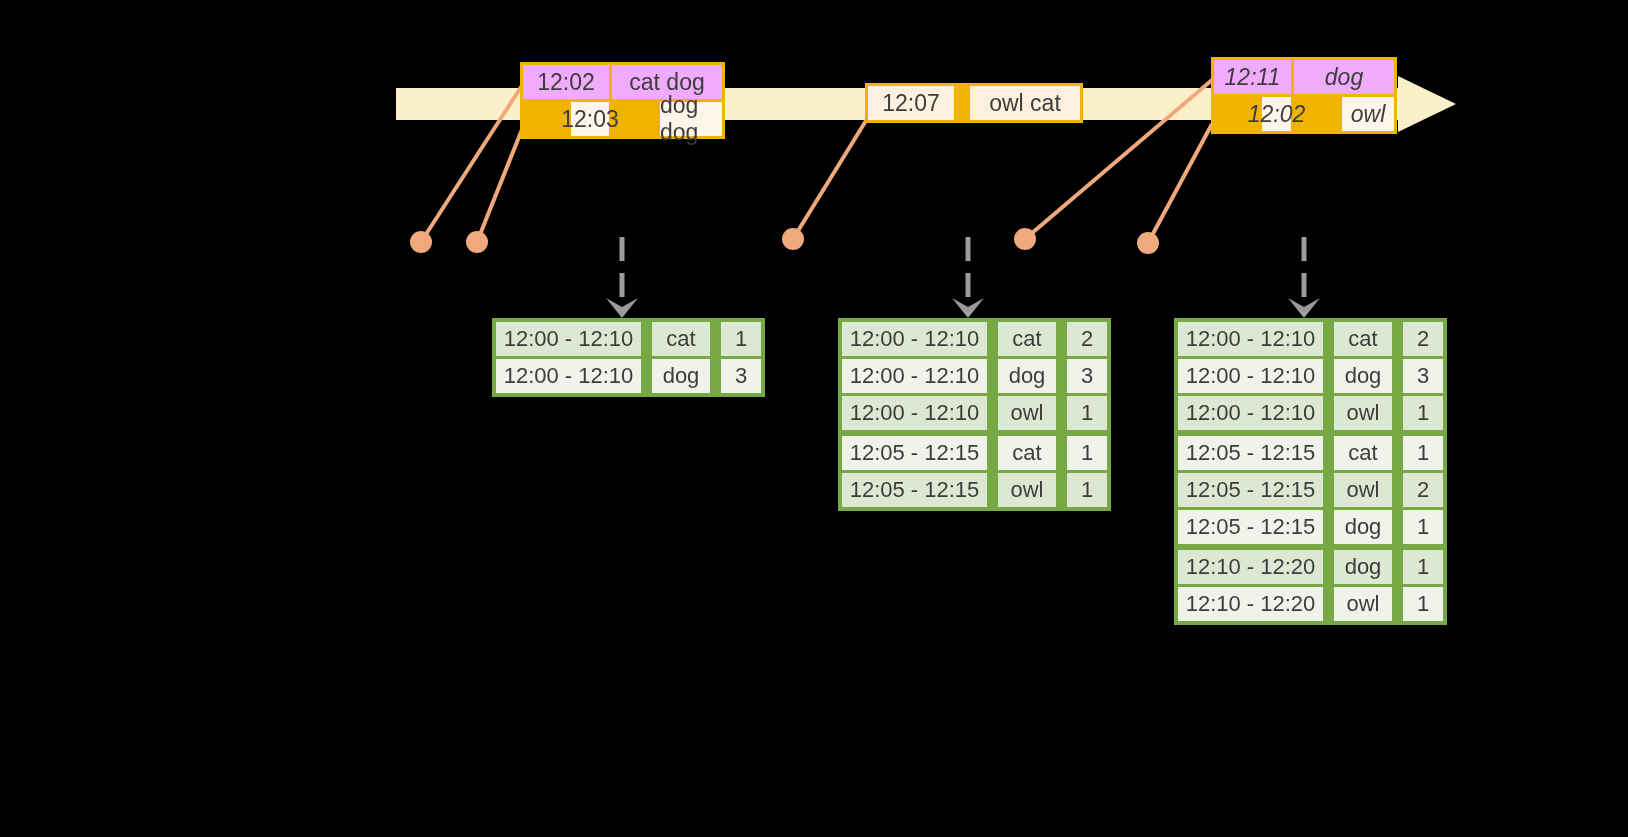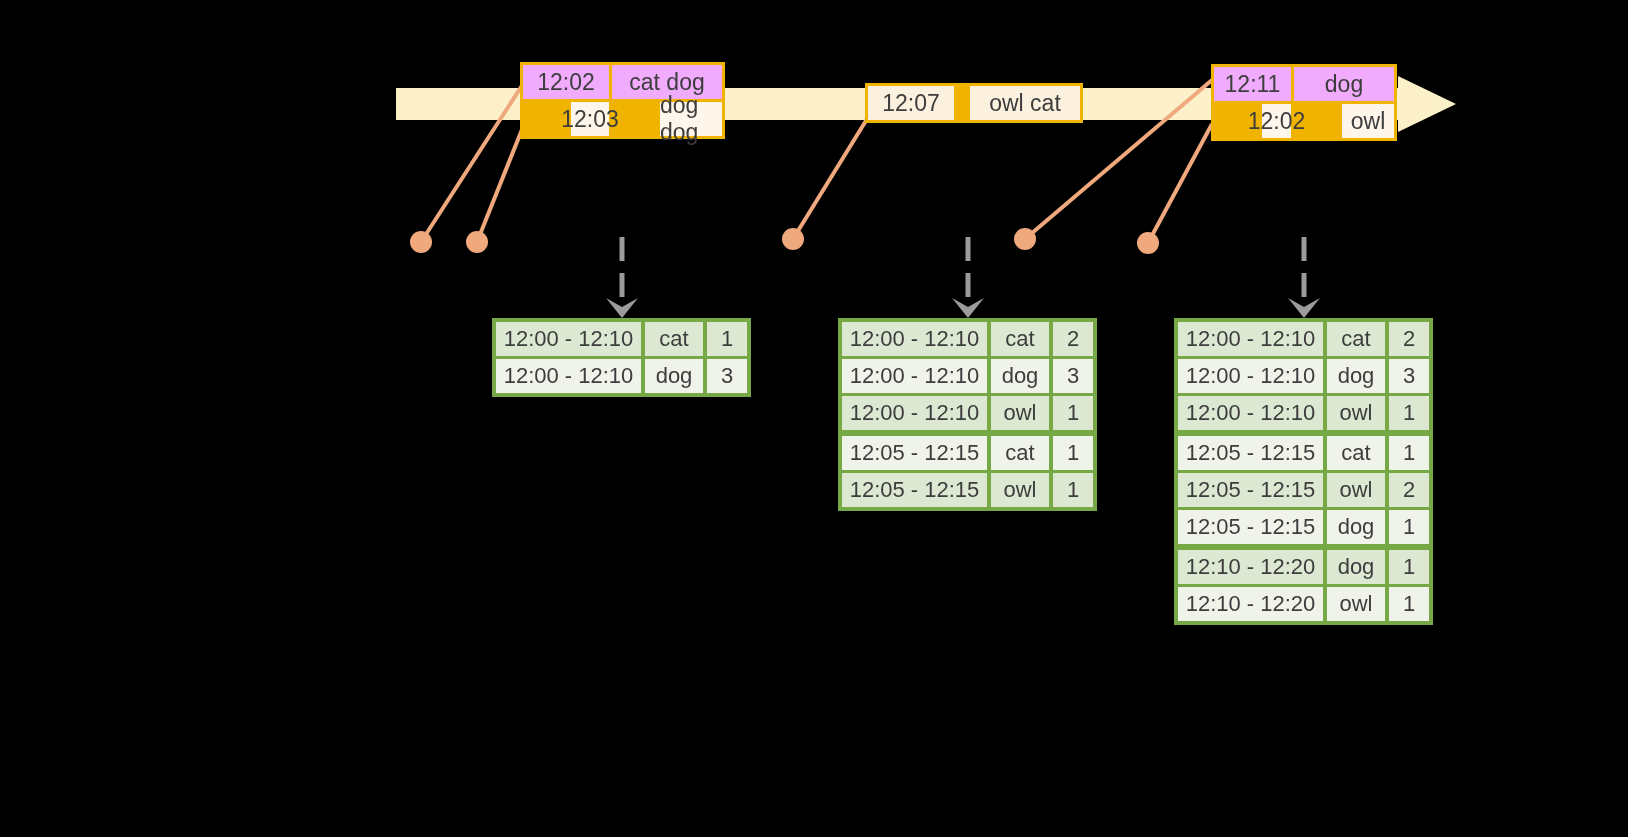--- a/index.html
+++ b/index.html
@@ -44,32 +44,32 @@
   .etable .cell{
     display:flex;align-items:center;justify-content:center;
     font-size:23px;
     height:34px;
   }
   .e-dark{background:#f0abfc;}
   .e-light{background:#fef6ea;margin-left:48px;}
   .e-cream{background:#fcf1de;}
   #etable1{left:520px;top:62px;grid-template-columns:86px 110px;}
   #etable2{left:865px;top:83px;grid-template-columns:86px 110px;gap:16px;}
-  #etable3{left:1211px;top:64px;grid-template-columns:77px 100px;}
+  #etable3{left:1211px;top:57px;grid-template-columns:77px 100px;font-style:italic;}
   
   .gtable{
     position:absolute;
     background:#76a845;
     padding:4px;
     z-index:2;
   }
   .grow{
     display:grid;
     grid-template-columns:145px 58px 40px;
-    column-gap:4px;
+    column-gap:11px;
     margin-top:3px;
     border-radius:17px;
   }
   .grow:first-child{margin-top:0;}
   .grow.group-start{margin-top:6px;}
   .gtable .cell{
     display:flex;align-items:center;justify-content:center;
     font-size:22px;
     height:34px;
   }

